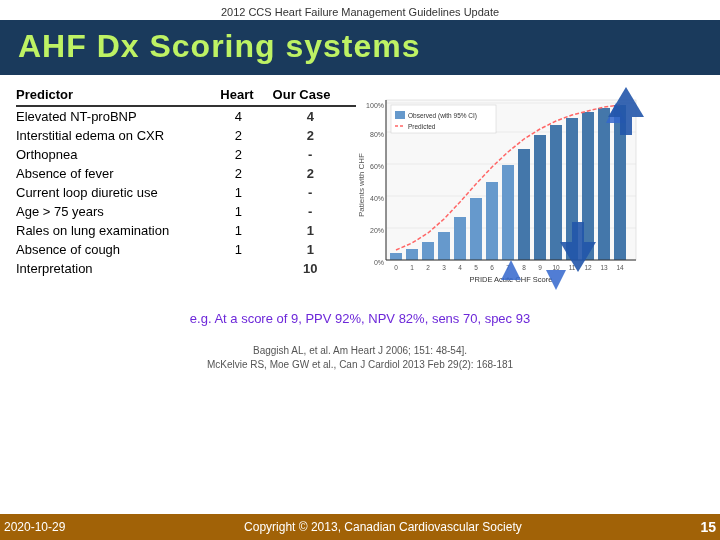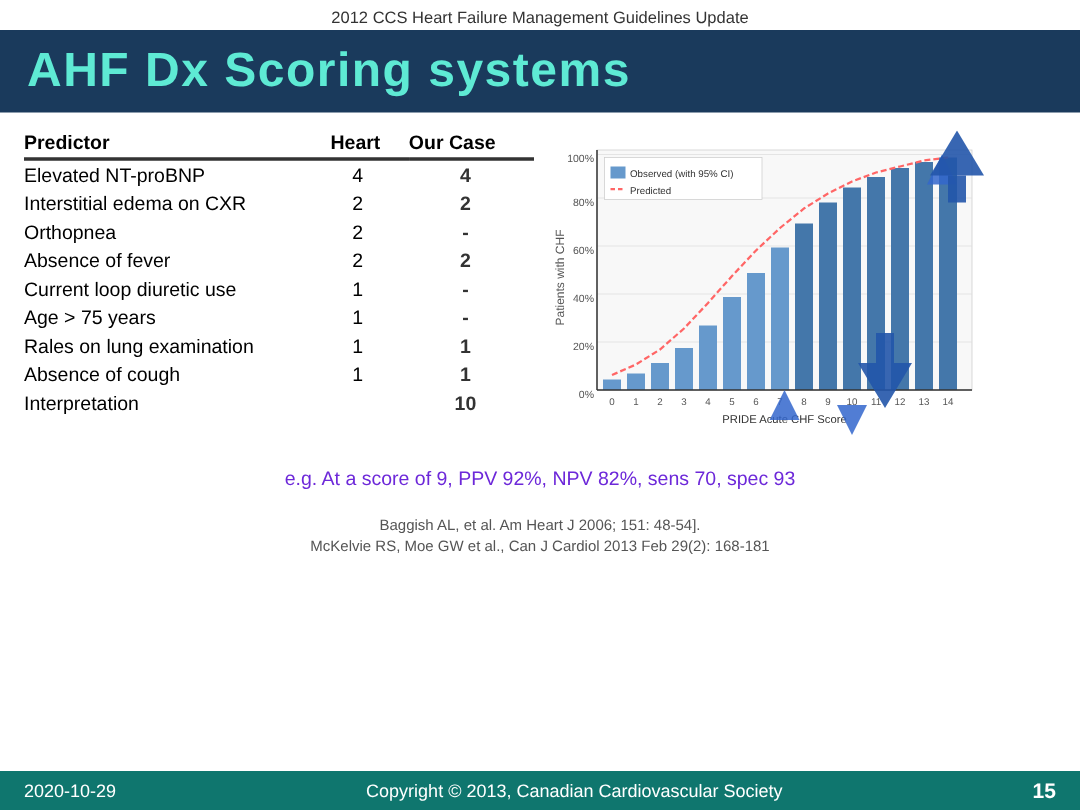--- a/index.html
+++ b/index.html
@@ -14,32 +14,31 @@
 
     .top-bar {
       text-align: center;
       font-size: 11px;
       color: #333;
       padding: 6px 0 2px 0;
     }
 
     .main-title {
       background: #1a3a5c;
-      color: #5eead4;
+      color: #bef264;
       font-size: 32px;
       font-weight: bold;
       padding: 8px 18px 10px 18px;
       letter-spacing: 1px;
     }
 
     .content-area {
       display: flex;
       flex-direction: row;
       padding: 10px 16px 4px 16px;
-      gap: 12px;
     }
 
     .table-section {
       flex: 0 0 340px;
     }
 
     table.score-table {
       border-collapse: collapse;
       width: 100%;
       font-size: 13px;
@@ -100,25 +99,25 @@
 
     .ppv-note {
       font-size: 13px;
       color: #6d28d9;
       text-align: center;
       margin-top: 2px;
       padding: 0 16px;
     }
 
     .footer-bar {
-      background: #0f766e;
+      background: #a16207;
       color: #ffffff;
       font-size: 12px;
       text-align: center;
-      padding: 5px 16px;
+      padding: 5px 4px;
       display: flex;
       align-items: center;
       justify-content: space-between;
       position: absolute;
       bottom: 0;
       left: 0;
       right: 0;
     }
 
     .footer-bar .footer-left {

